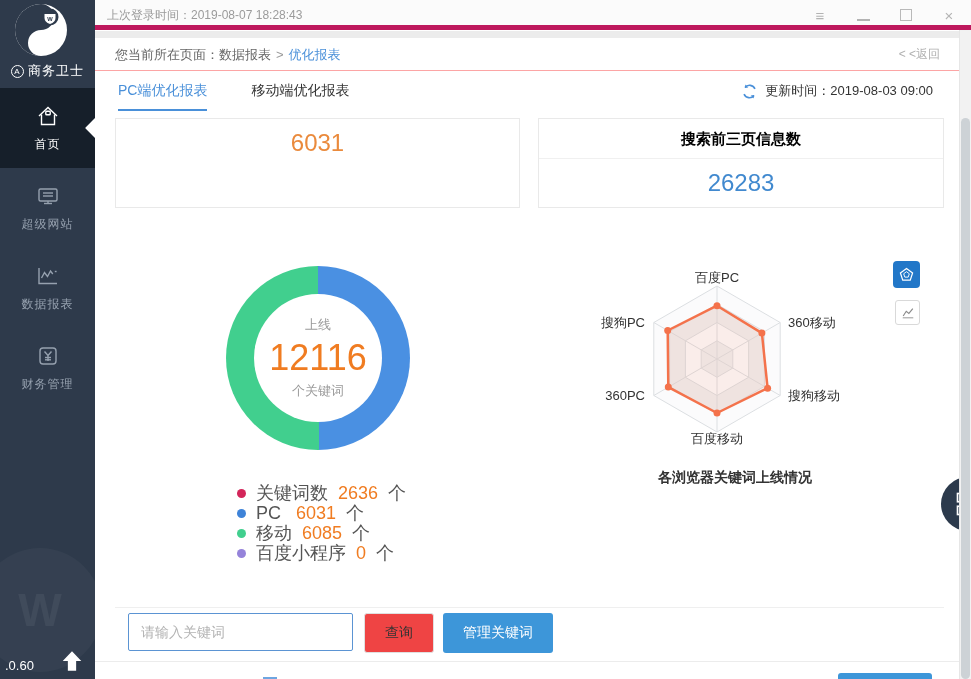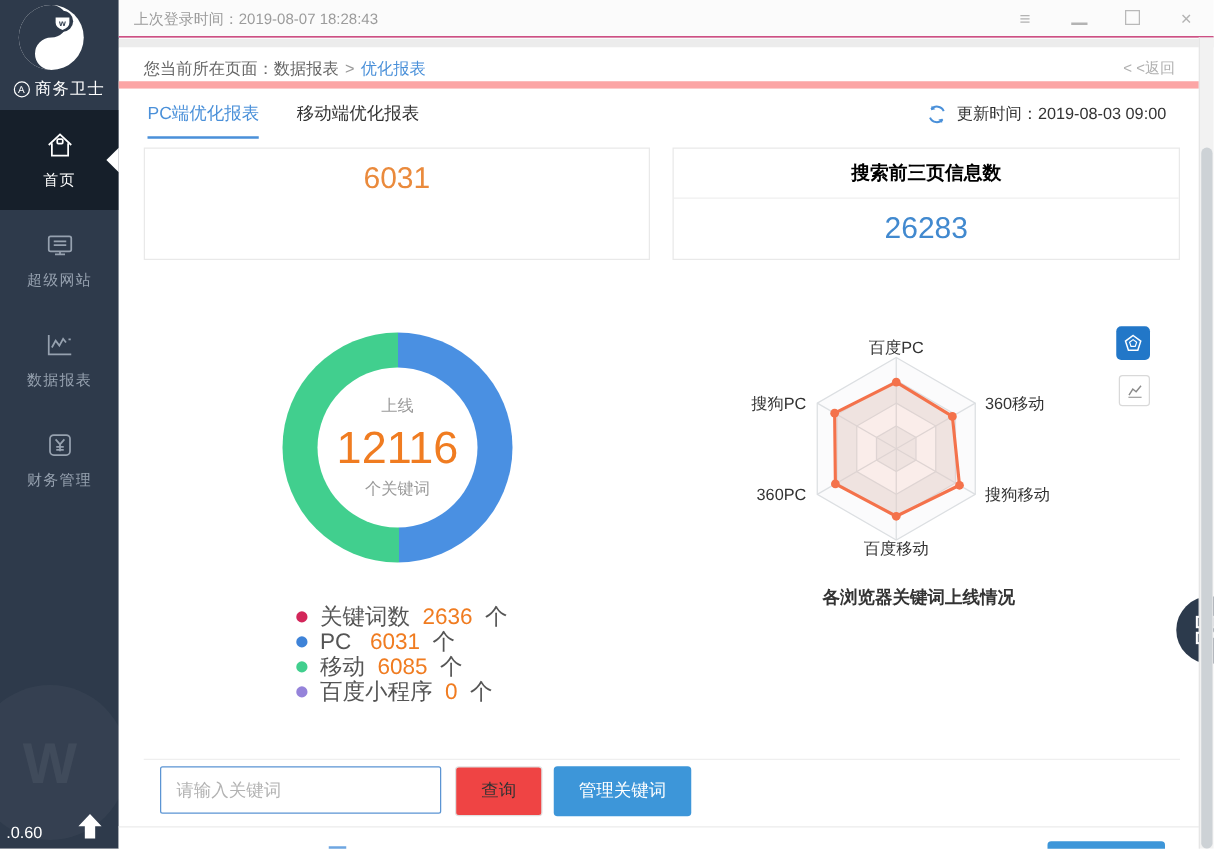--- a/index.html
+++ b/index.html
@@ -15,40 +15,40 @@
   .menu{position:absolute;left:0;top:88px;width:76px}
   .menu-item{position:relative;width:95px;height:80px;display:flex;flex-direction:column;align-items:center;justify-content:center;gap:7px;font-size:12px;letter-spacing:1px;cursor:pointer}
   .menu-item.active{background:#161f2a;color:#fff}
   .menu-item svg{display:block}
   .notch{position:absolute;right:-7px;top:33px;width:14px;height:14px;background:#fff;transform:rotate(45deg)}
   .watermark{position:absolute;left:-22px;top:548px;width:124px;height:124px;border-radius:50%;background:rgba(255,255,255,0.035);display:flex;align-items:center;justify-content:center;font-size:46px;font-weight:bold;color:rgba(255,255,255,0.06)}
   .version{position:absolute;left:5px;bottom:6px;color:#fff;font-size:13px}
   .to-top{position:absolute;right:11px;bottom:6px;width:24px;height:24px;cursor:pointer}
 
   
-  .topbar{position:absolute;left:95px;top:0;width:876px;height:30px;background:#fbfbfb;border-bottom:1px solid #be185d}
+  .topbar{position:absolute;left:95px;top:0;width:876px;height:30px;background:#fbfbfb;border-bottom:5px solid #be185d}
   .login-time{position:absolute;left:12px;top:0;height:30px;line-height:30px;font-size:12px;color:#9b9b9b}
   .win-controls{position:absolute;right:8px;top:0;height:30px;display:flex;align-items:center;gap:27px;padding-right:6px;color:#b3b3b3}
   .wc{width:16px;text-align:center;font-size:15px;cursor:pointer}
   .wc-min{display:inline-block;width:13px;height:0;border-top:2px solid #b3b3b3}
   .wc-max{display:inline-block;width:12px;height:12px;border:1px solid #b9b9b9}
 
   .gray-strip{position:absolute;left:95px;top:31px;width:876px;height:7px;background:#ececec}
 
   
-  .crumb-row{position:absolute;left:95px;top:38px;width:865px;height:33px;background:#fff;border-bottom:6px solid #fca5a5;font-size:13px;color:#666}
+  .crumb-row{position:absolute;left:95px;top:38px;width:865px;height:33px;background:#fff;border-bottom:1px solid #fca5a5;font-size:13px;color:#666}
   .crumb{position:absolute;left:20px;top:0;height:33px;line-height:33px}
   .crumb .sep{color:#9a9a9a;margin:0 5px}
   .crumb a{text-decoration:none;cursor:pointer;color:#666}
   .back-link{position:absolute;right:20px;top:0;height:33px;line-height:33px;color:#b0b0b0;font-size:12px;cursor:pointer}
 
   
   .main{position:absolute;left:95px;top:71px;width:865px;height:608px;background:#fff}
 
-  .tabs{position:absolute;left:23px;top:0;height:40px;display:flex;gap:30px}
+  .tabs{position:absolute;left:23px;top:0;height:40px;display:flex;gap:44px}
   .tab{height:40px;line-height:38px;font-size:14px;color:#333;cursor:pointer}
   .tab.active{border-bottom:2px solid #4a90d9}
   .update-row{position:absolute;right:27px;top:0;height:40px;display:flex;align-items:center;gap:7px;font-size:13px;color:#333}
   .refresh{width:17px;height:17px;cursor:pointer}
 
   .stat-card{position:absolute;top:47px;height:90px;border:1px solid #e9e9e9;background:#fff}
   .stat-card .sc-title{height:40px;line-height:40px;text-align:center;font-size:15px;font-weight:bold;border-bottom:1px solid #f0f0f0}
   .stat-card .sc-value{height:48px;line-height:48px;text-align:center;font-size:24px}
   .card-1{left:20px;width:405px}
   .card-2{left:443px;width:406px}

